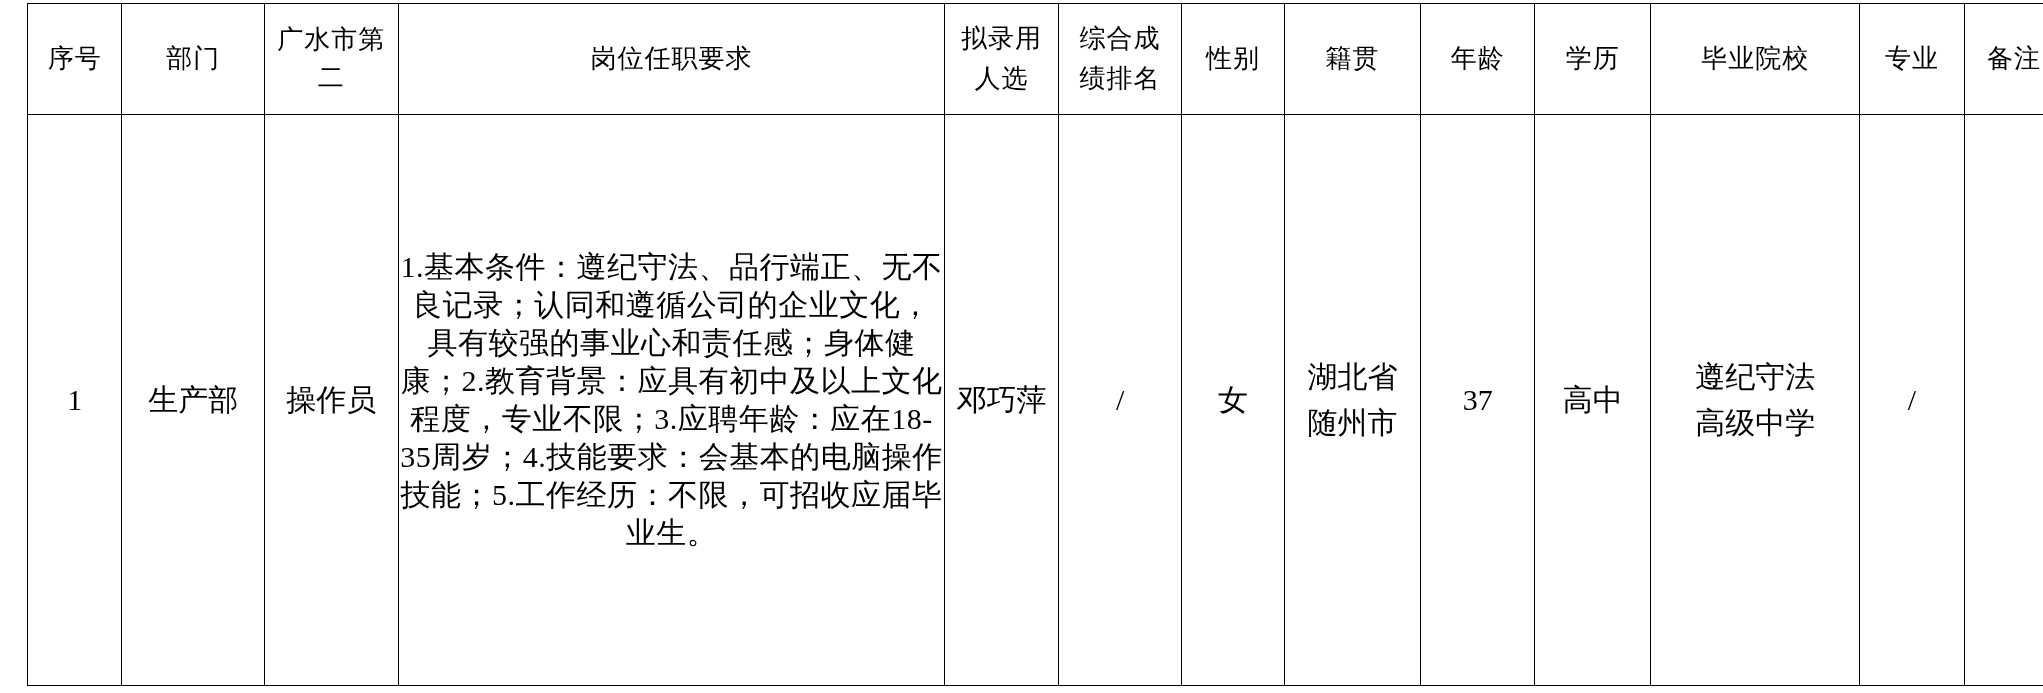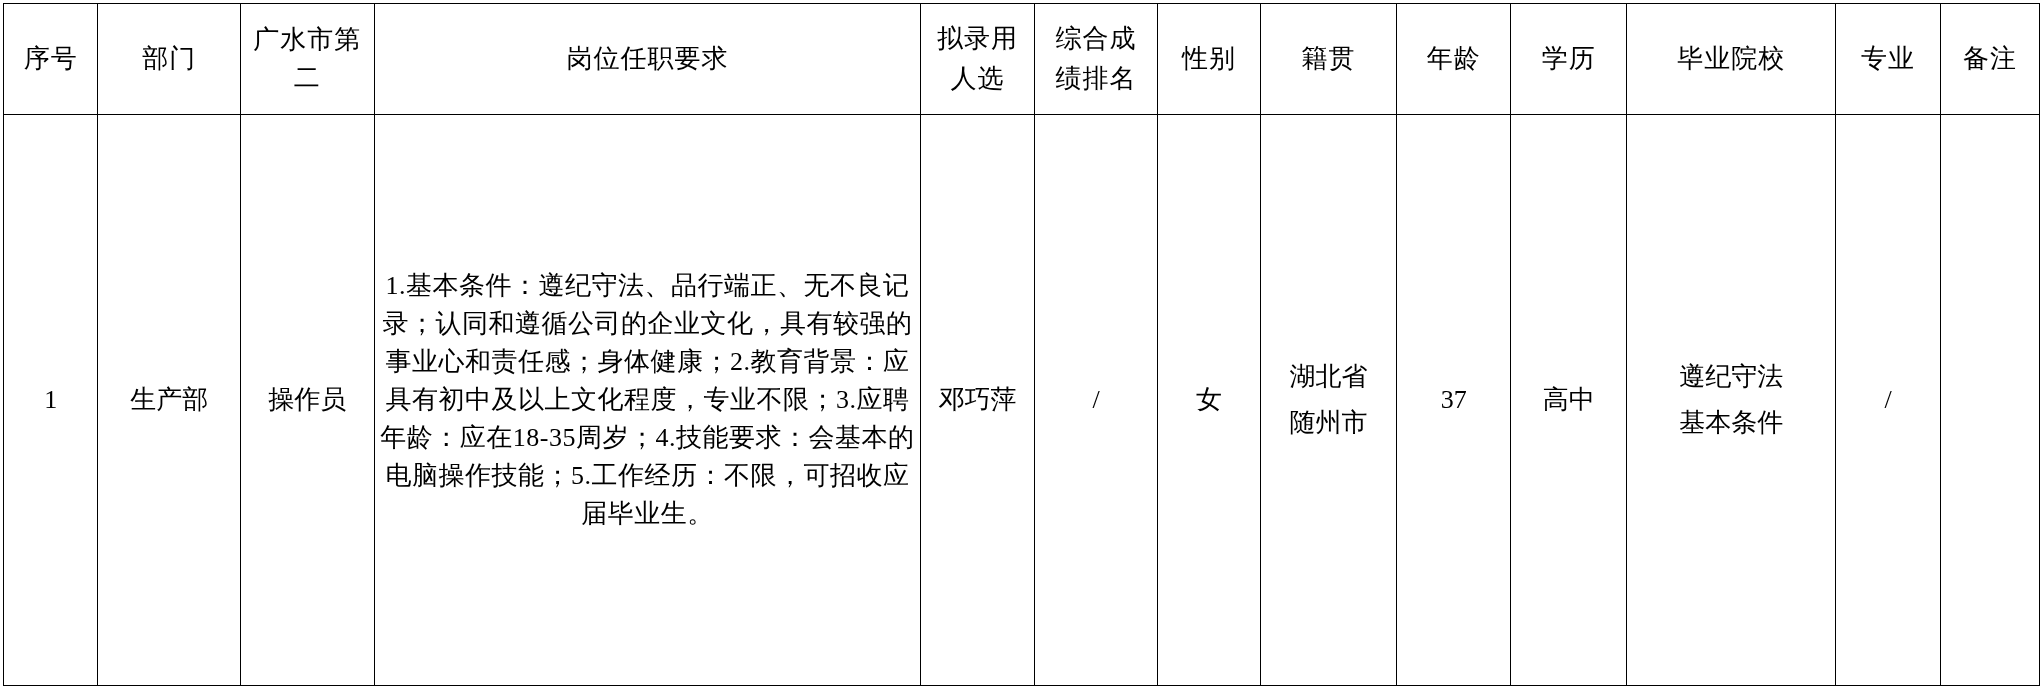--- a/index.html
+++ b/index.html
@@ -11,20 +11,21 @@
     font-family: "Liberation Serif", "DejaVu Serif", serif;
     color: #000000;
   }
   .page {
     width: 2043px;
     height: 693px;
     position: relative;
     background: #ffffff;
     box-sizing: border-box;
     overflow: hidden;
+    padding-left: 24px;
   }
   table.rec-table {
     border-collapse: collapse;
     width: 2037px;
     margin: 3px 0 0 3px;
     table-layout: fixed;
   }
   table.rec-table td, table.rec-table th {
     border: 1px solid #000000;
     padding: 0;
@@ -43,21 +44,21 @@
     display: block;
     padding: 0 4px;
   }
   .hdr-two {
     display: block;
     line-height: 40px;
   }
   
   .rec-table tbody td {
     height: 570px;
-    font-size: 26px;
+    font-size: 30px;
     line-height: 38px;
   }
   td.req-cell {
     text-align: left;
     vertical-align: top;
     padding: 20px 12px 12px 14px;
     font-size: 25px;
     line-height: 50px;
     letter-spacing: 0.5px;
   }
@@ -175,21 +176,21 @@
           <span class="two-line">随州市</span>
         </td>
         <td>
           <span class="cell-text">37</span>
         </td>
         <td>
           <span class="cell-text">高中</span>
         </td>
         <td>
           <span class="two-line">遵纪守法</span>
-          <span class="two-line">基本条件</span>
+          <span class="two-line">高级中学</span>
         </td>
         <td>
           <span class="cell-text">/</span>
         </td>
         <td>
           <span class="cell-text"></span>
         </td>
       </tr>
     </tbody>
   </table>

